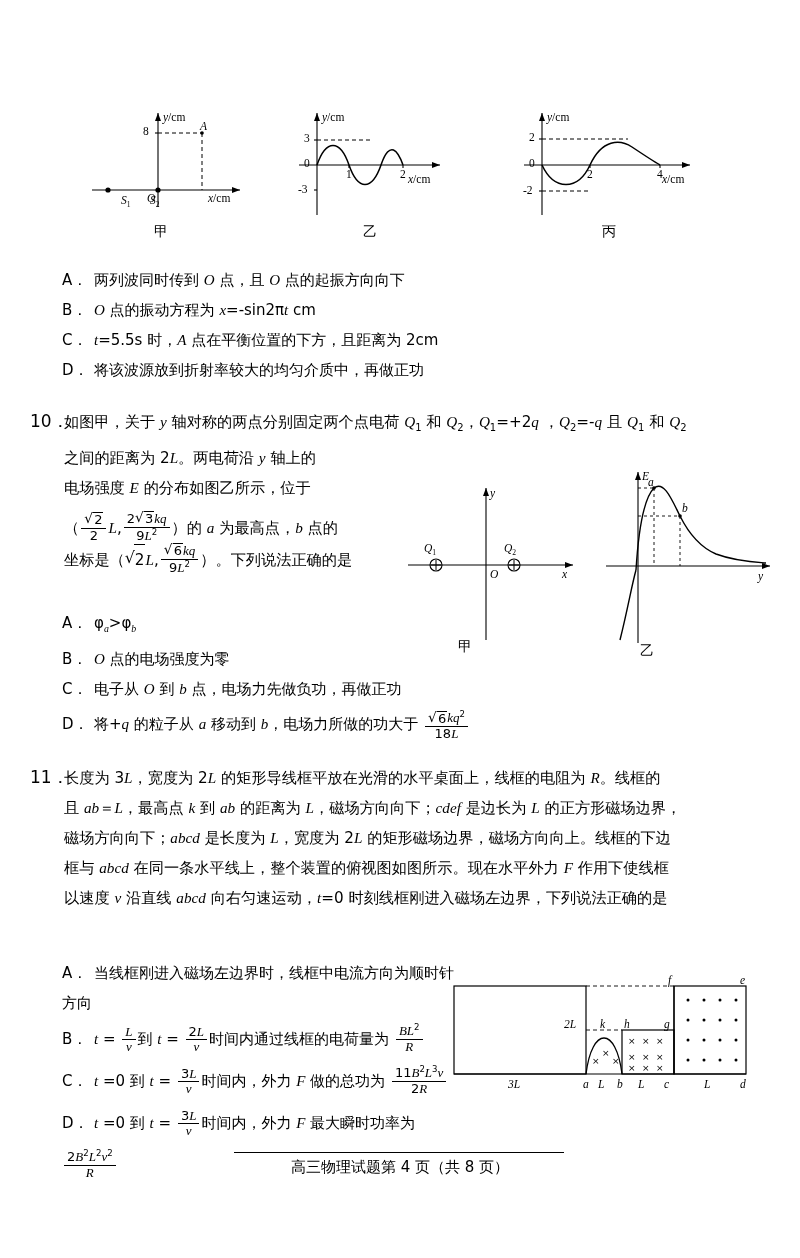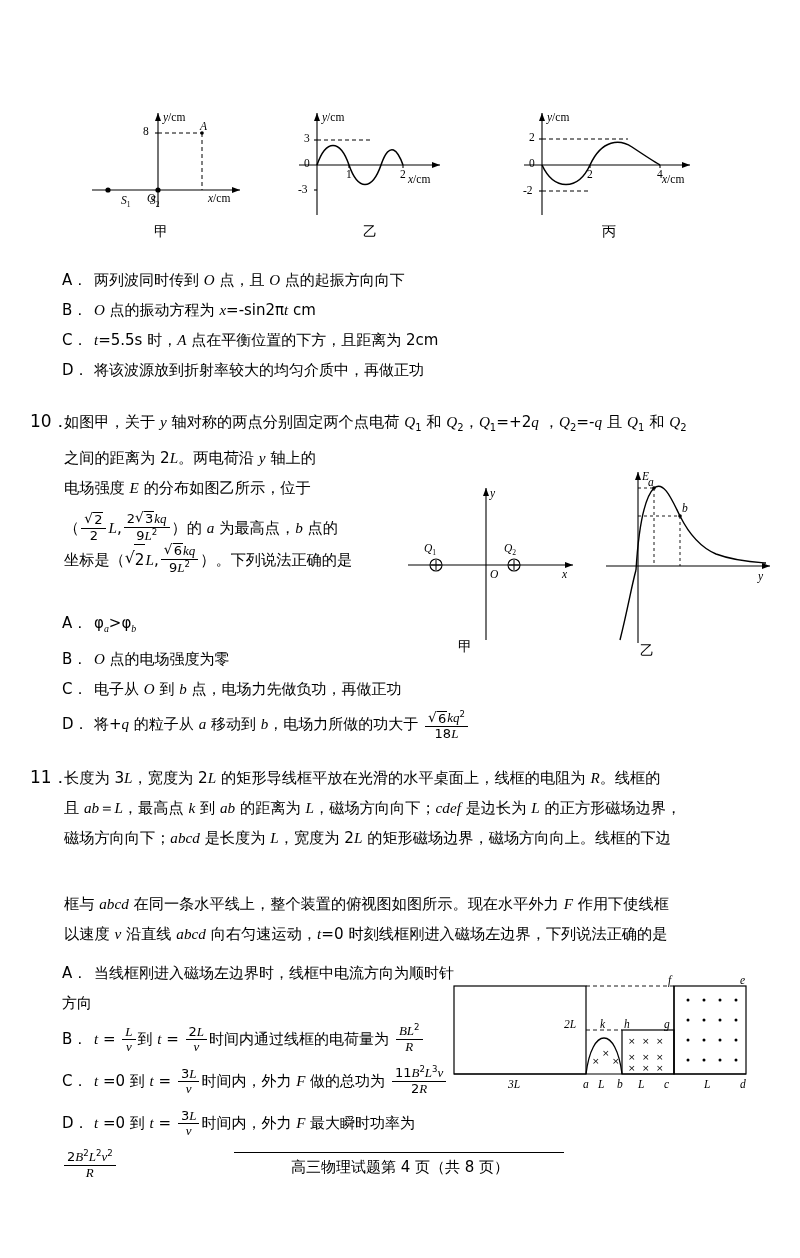--- a/index.html
+++ b/index.html
@@ -224,21 +224,21 @@
   <div class="abs" style="left:30px;top:762px;width:740px;">
     <div class="qtext">
       <span class="qnum" style="display:inline-block;width:34px;">11．</span><span>长度为 3<span class="it">L</span>，宽度为 2<span class="it">L</span> 的矩形导线框平放在光滑的水平桌面上，线框的电阻为 <span class="it">R</span>。线框的</span>
     </div>
     <div class="qtext" style="padding-left:34px;">
       且 <span class="it">ab</span>＝<span class="it">L</span>，最高点 <span class="it">k</span> 到 <span class="it">ab</span> 的距离为 <span class="it">L</span>，磁场方向向下；<span class="it">cdef</span> 是边长为 <span class="it">L</span> 的正方形磁场边界，
     </div>
     <div class="qtext" style="padding-left:34px;">
       磁场方向向下；<span class="it">abcd</span> 是长度为 <span class="it">L</span>，宽度为 2<span class="it">L</span> 的矩形磁场边界，磁场方向向上。线框的下边
     </div>
-    <div class="qtext" style="padding-left:34px;margin-top:36px;">
+    <div class="qtext" style="padding-left:34px;">
       框与 <span class="it">abcd</span> 在同一条水平线上，整个装置的俯视图如图所示。现在水平外力 <span class="it">F</span> 作用下使线框
     </div>
     <div class="qtext" style="padding-left:34px;">
       以速度 <span class="it">v</span> 沿直线 <span class="it">abcd</span> 向右匀速运动，<span class="it">t</span>=0 时刻线框刚进入磁场左边界，下列说法正确的是
     </div>
   </div>
 
   <div class="abs" style="left:62px;top:958px;width:400px;">
     <div class="opt">
       <span style="display:inline-block;width:32px;">A．</span><span>当线框刚进入磁场左边界时，线框中电流方向为顺时针方向</span>

